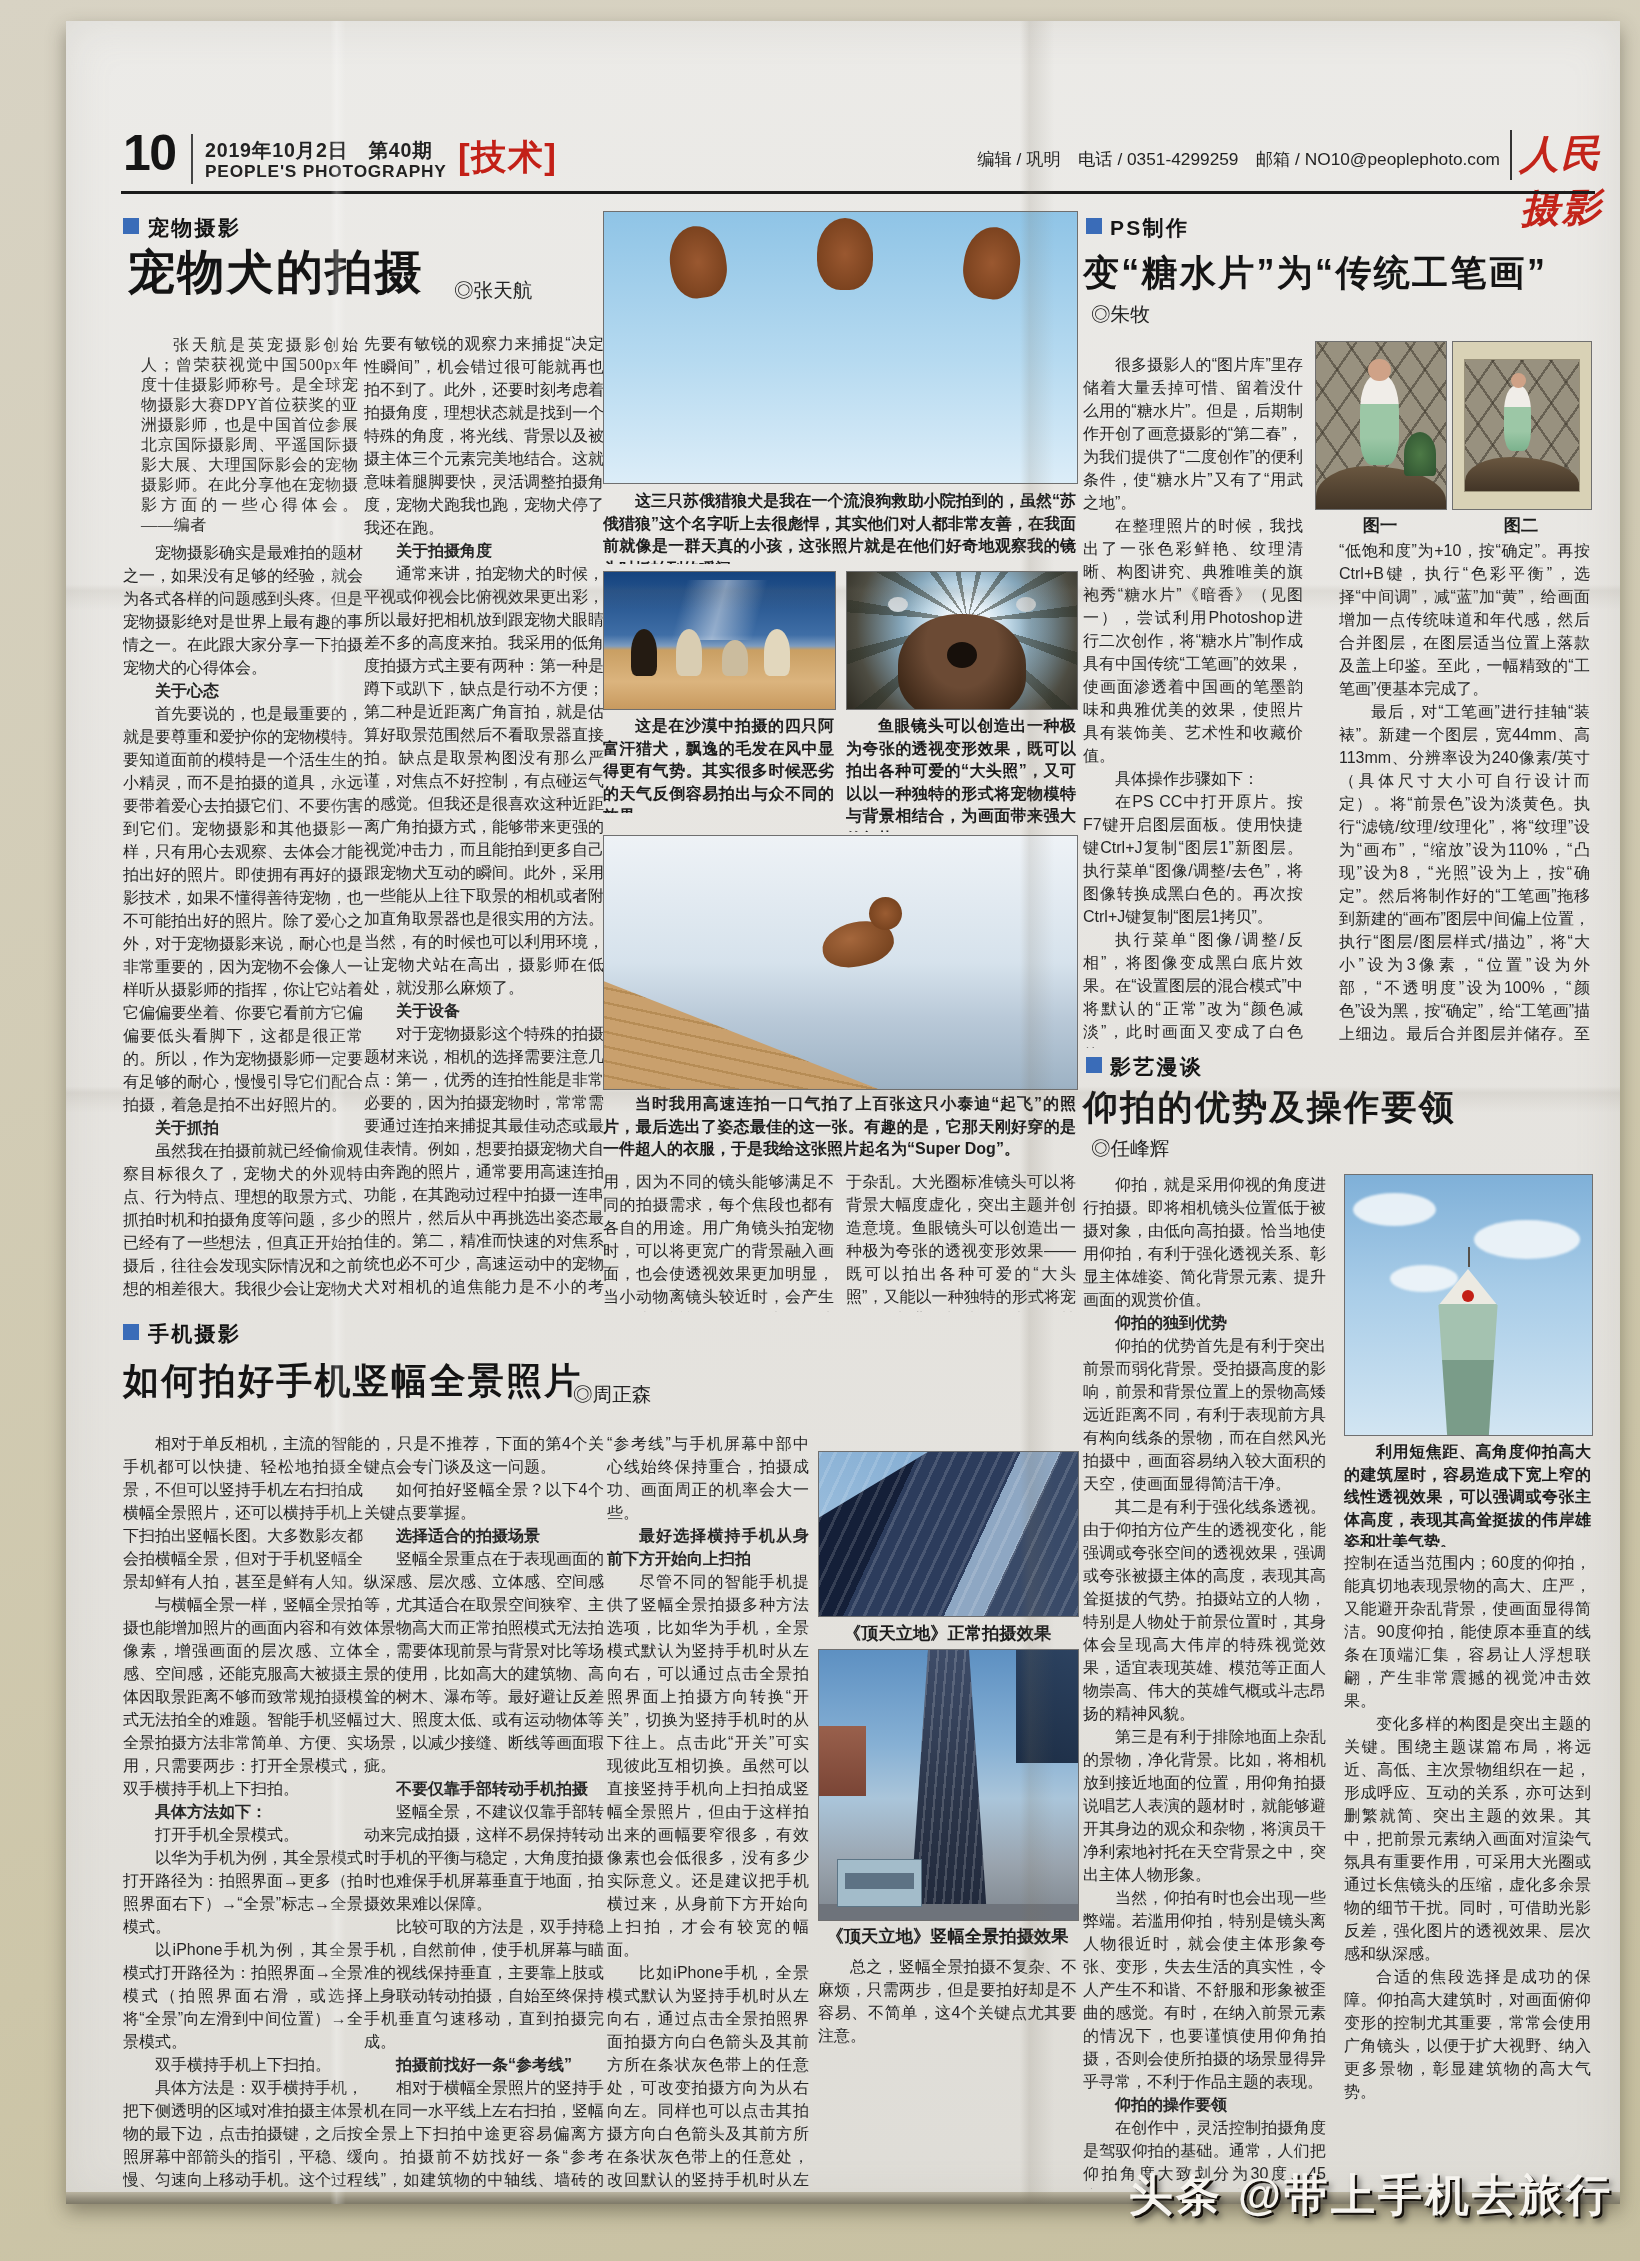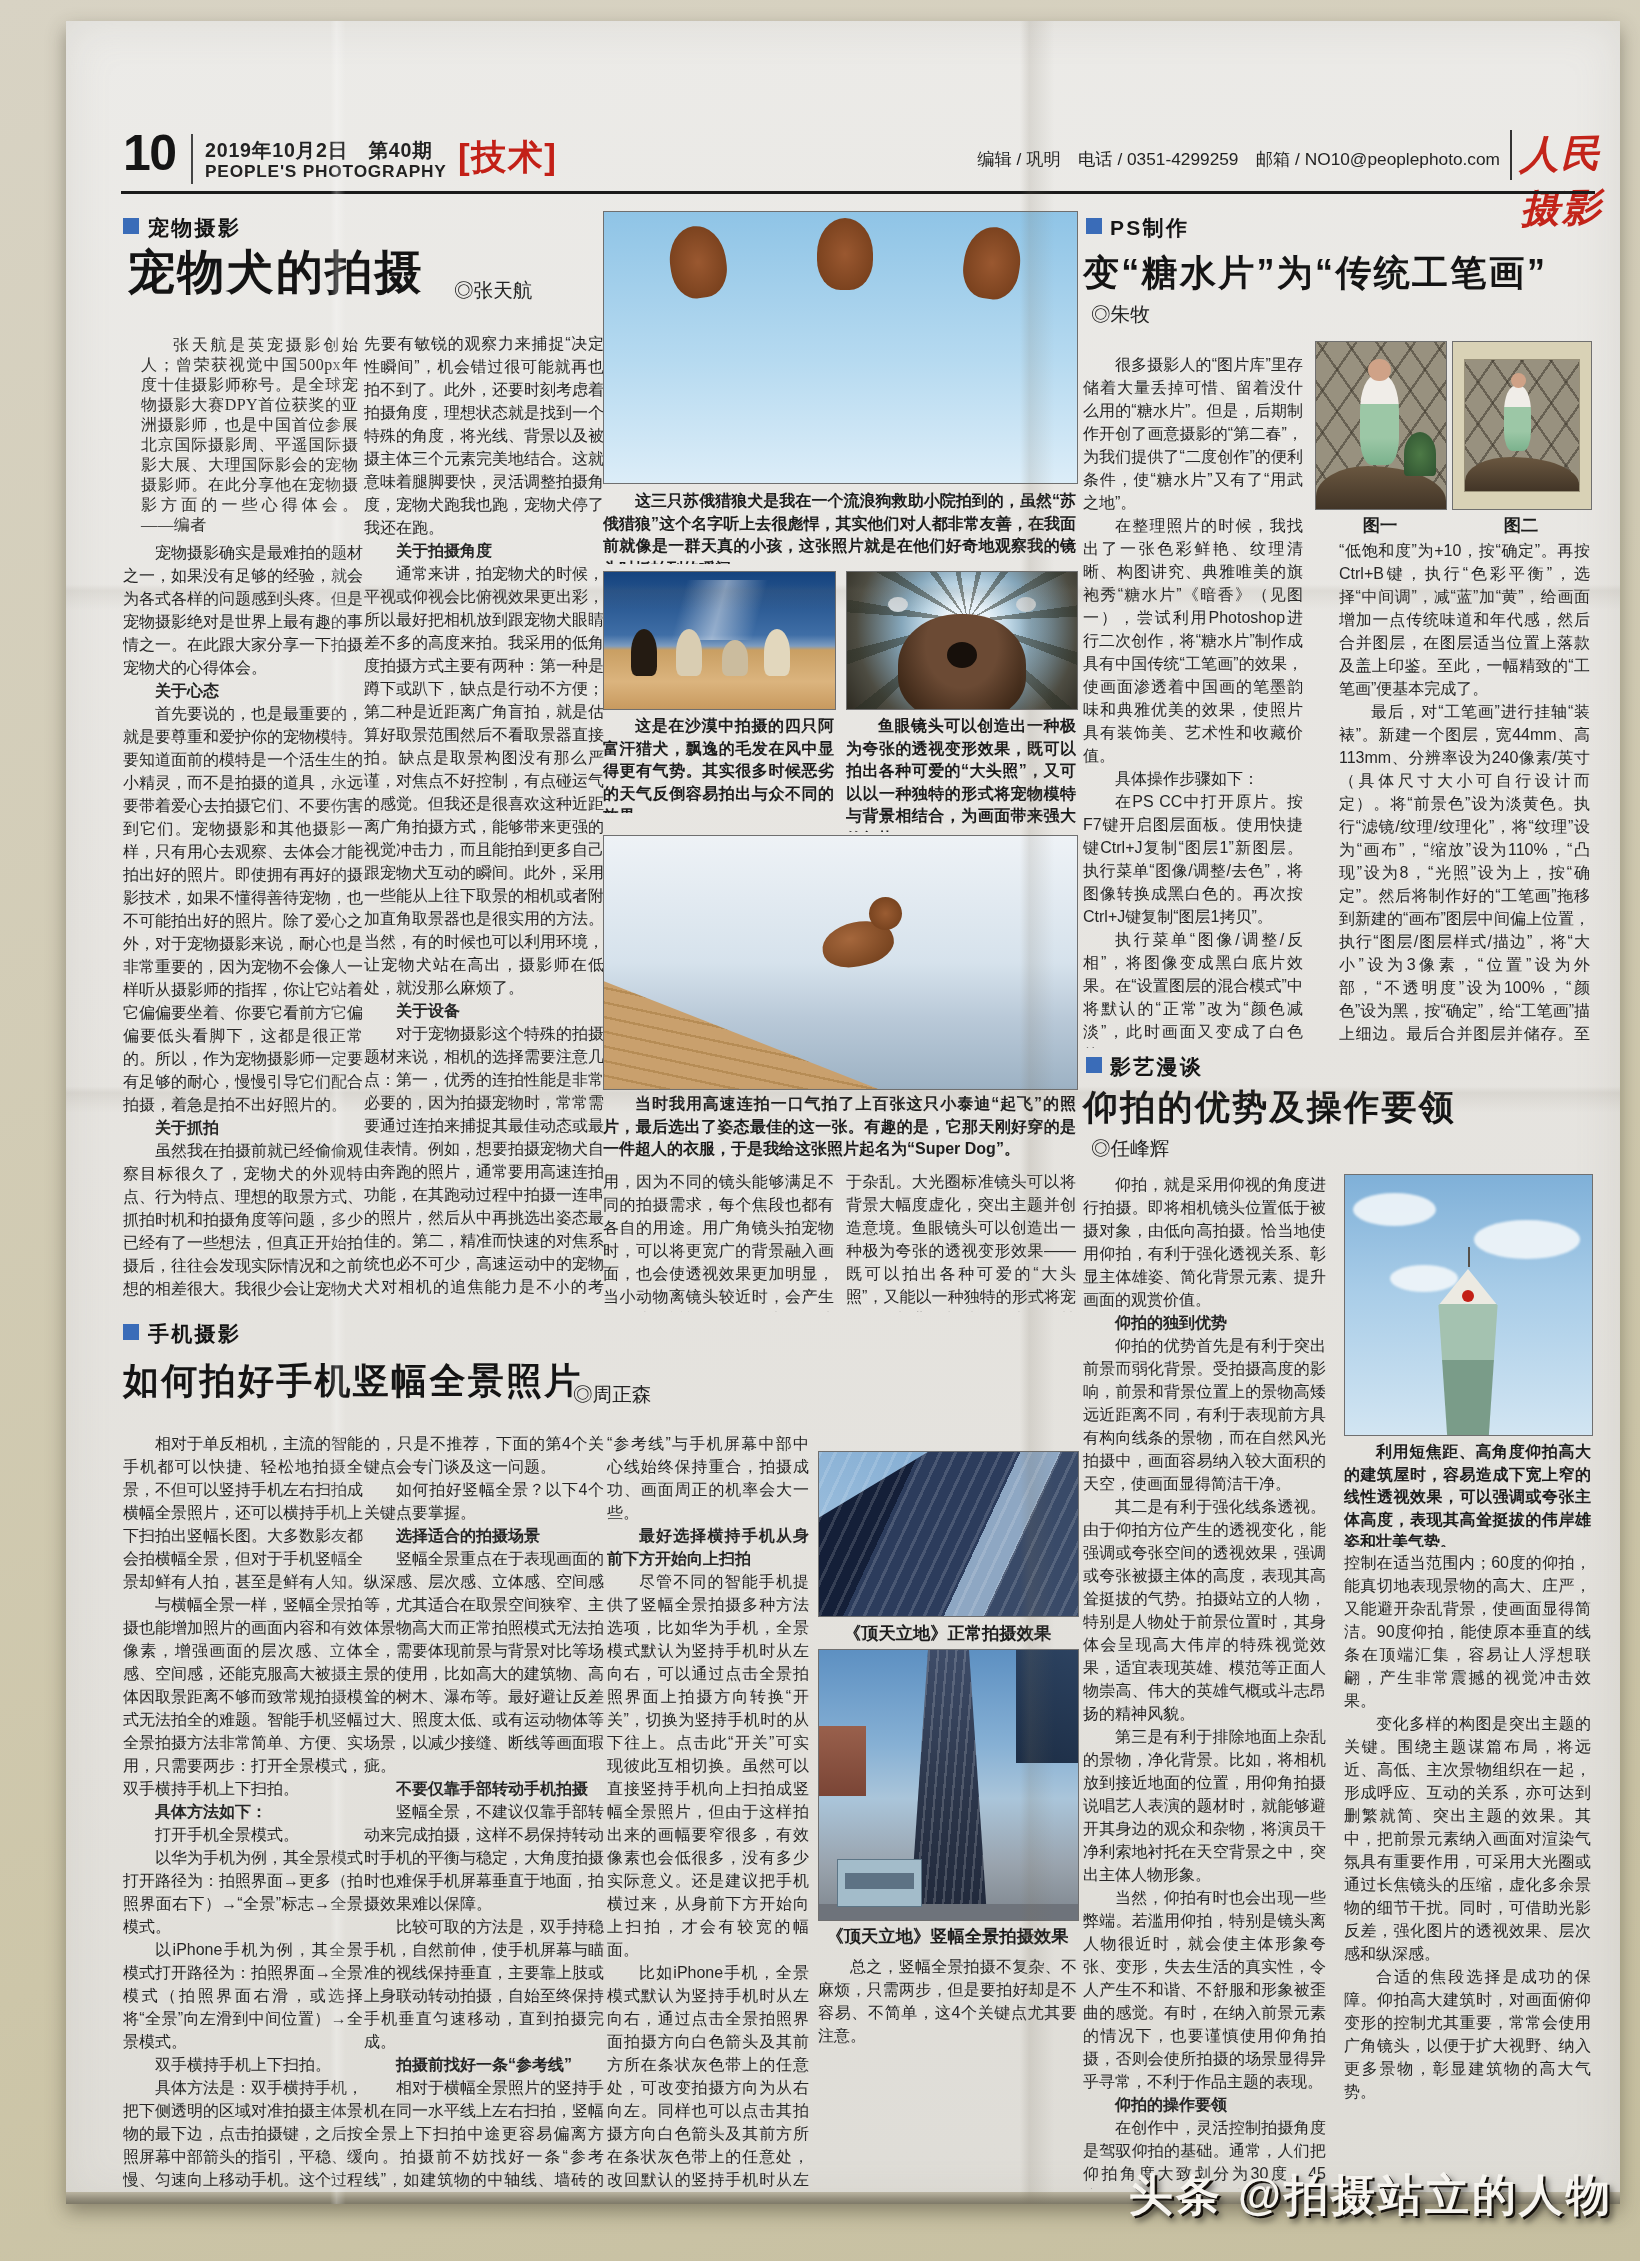--- a/index.html
+++ b/index.html
@@ -315,14 +315,14 @@
   </div>
 </div>
 <div class="abs capc" style="left:818px;top:1924px;width:259px;">《顶天立地》竖幅全景拍摄效果</div>
 
 <div class="abs colbox" style="left:818px;top:1955px;width:259px;height:106px;">
   <p class="bp">总之，竖幅全景拍摄不复杂、不麻烦，只需两步，但是要拍好却是不容易、不简单，这4个关键点尤其要注意。</p>
 </div>
 
 <div id="bottom-edge" class="abs"></div>
 <div id="creases" class="abs"></div>
-<div class="abs watermark" style="right:27px;top:2166px;">头条 @拍摄站立的人物</div>
+<div class="abs watermark" style="right:27px;top:2166px;">头条 @带上手机去旅行</div>
 
 
 </body></html>

